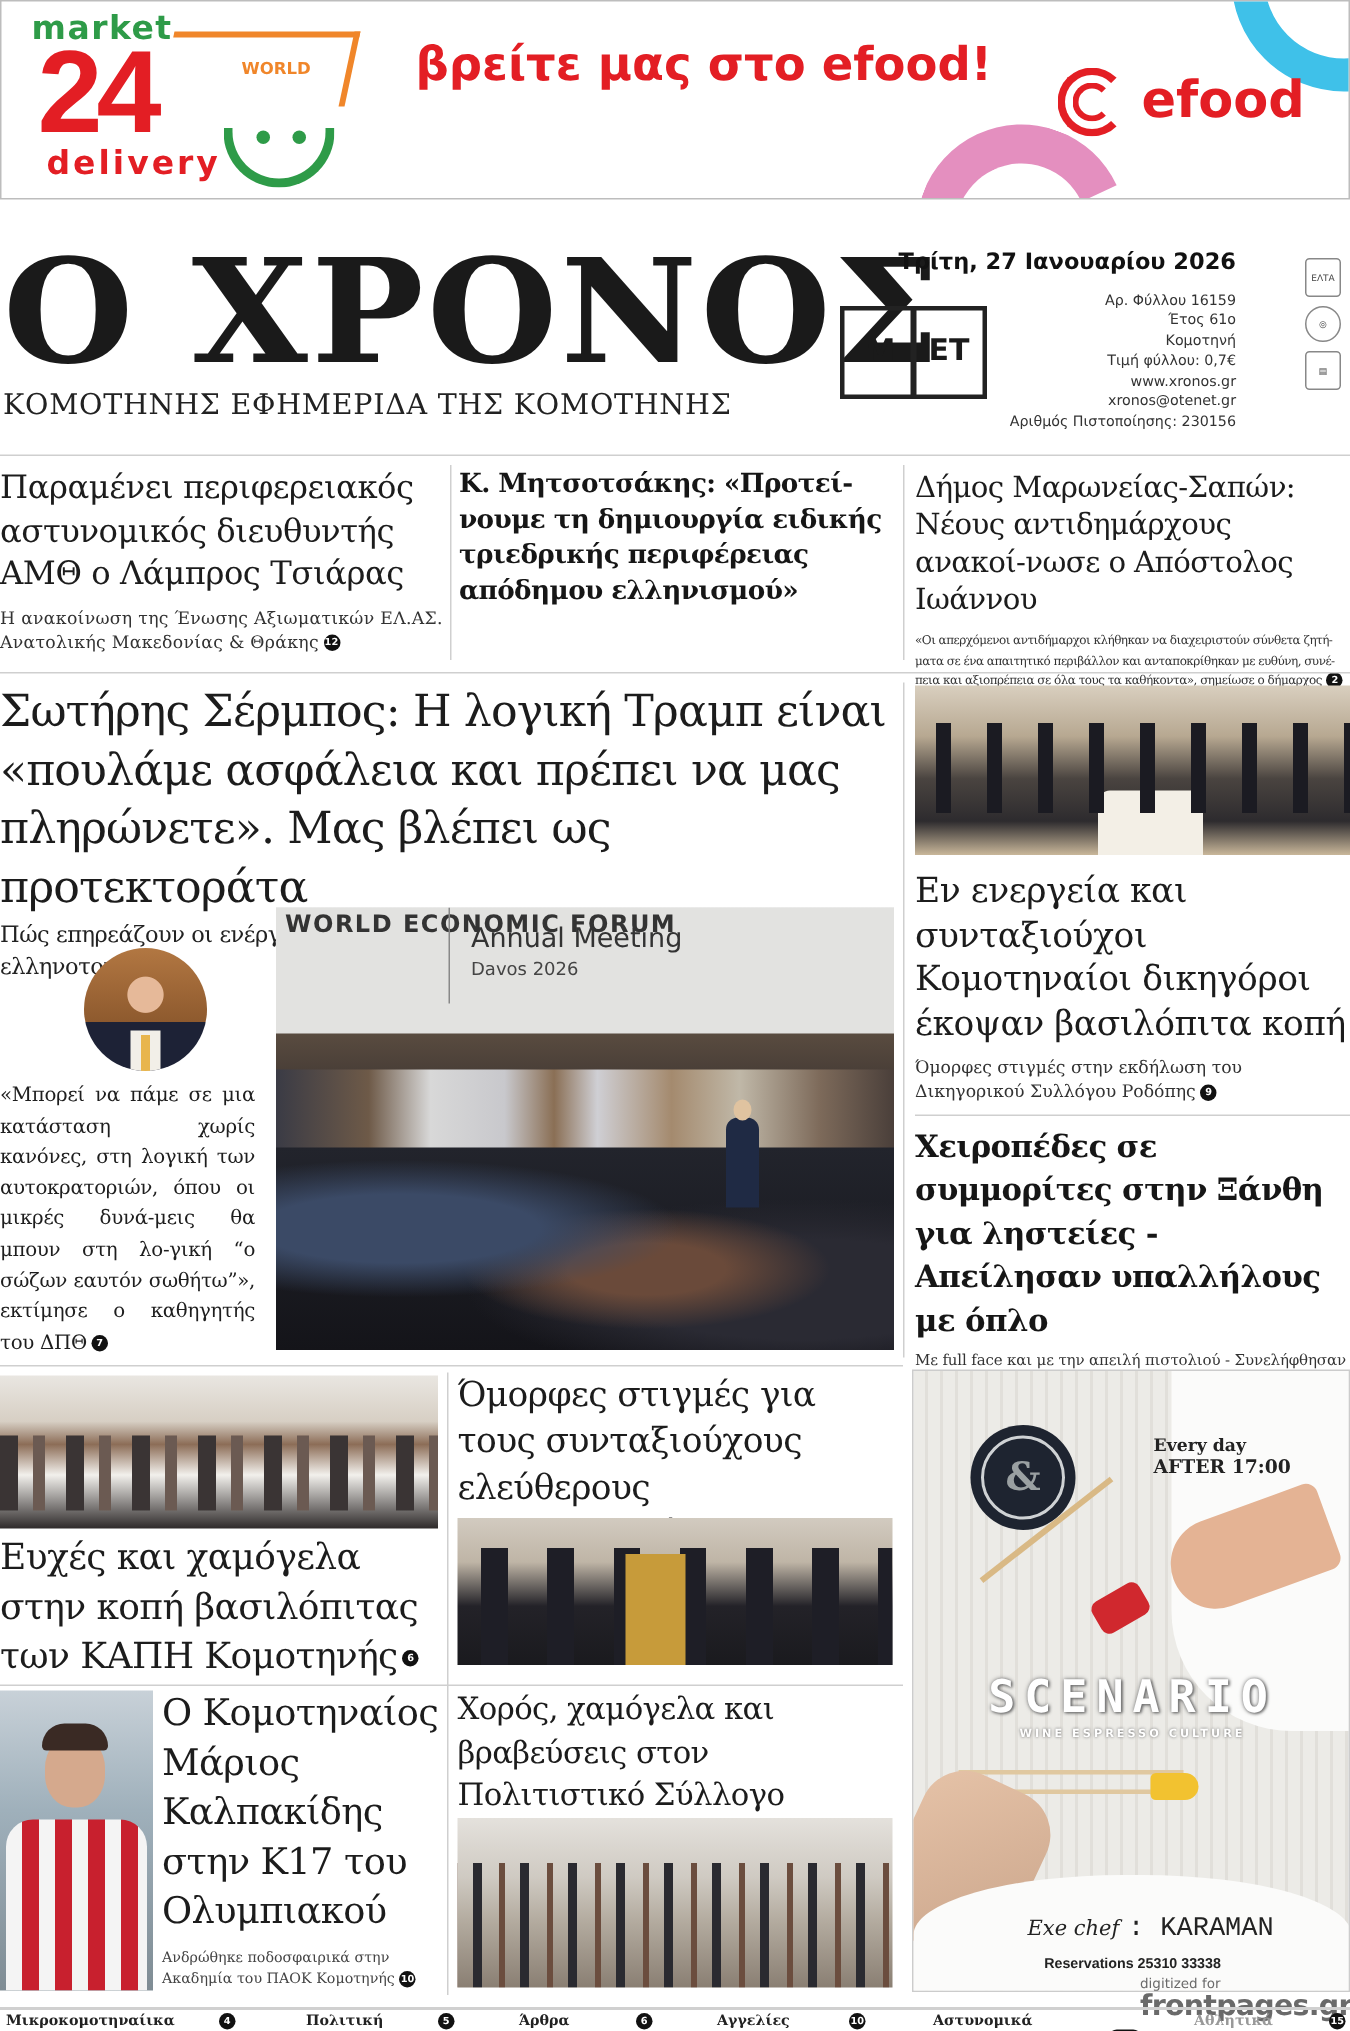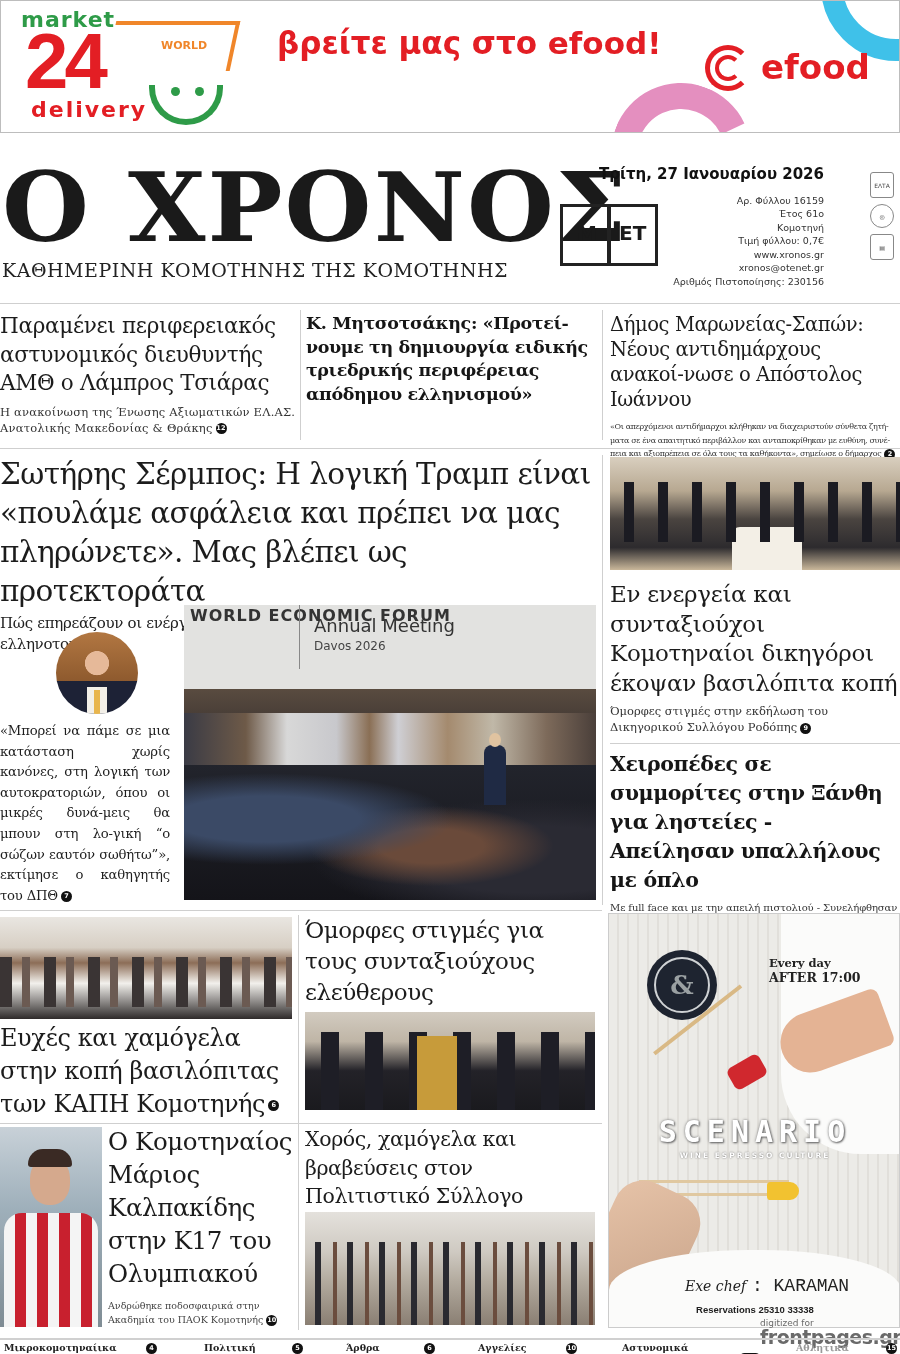--- a/index.html
+++ b/index.html
@@ -67,21 +67,21 @@
   <div class="abs smile"></div>
   <div class="abs dl">delivery</div>
   <div class="abs slog">βρείτε μας στο efood!</div>
   <div class="abs elogo"></div>
   <div class="abs elogo2"></div>
   <div class="abs eword">efood</div>
 </div>
 
 <div id="mast">
   <div class="abs title">Ο ΧΡΟΝΟΣ</div>
-  <div class="abs sub">ΚΑΘΗΜΕΡΙΝΗ ΚΟΜΟΤΗΝΗΣ ΤΗΣ ΚΟΜΟΤΗΝΗΣ</div>
+  <div class="abs sub">ΚΟΜΟΤΗΝΗΣ ΕΦΗΜΕΡΙΔΑ ΤΗΣ ΚΟΜΟΤΗΝΗΣ</div>
 </div>
 <div id="met" class="abs">
   <div class="pg l">
       <span class="ltr" style="left:14px">M</span>
     </div>
   <div class="pg r">
       <span class="ltr" style="left:8px">ET</span>
     </div>
 </div>
 <div id="info" class="abs">

